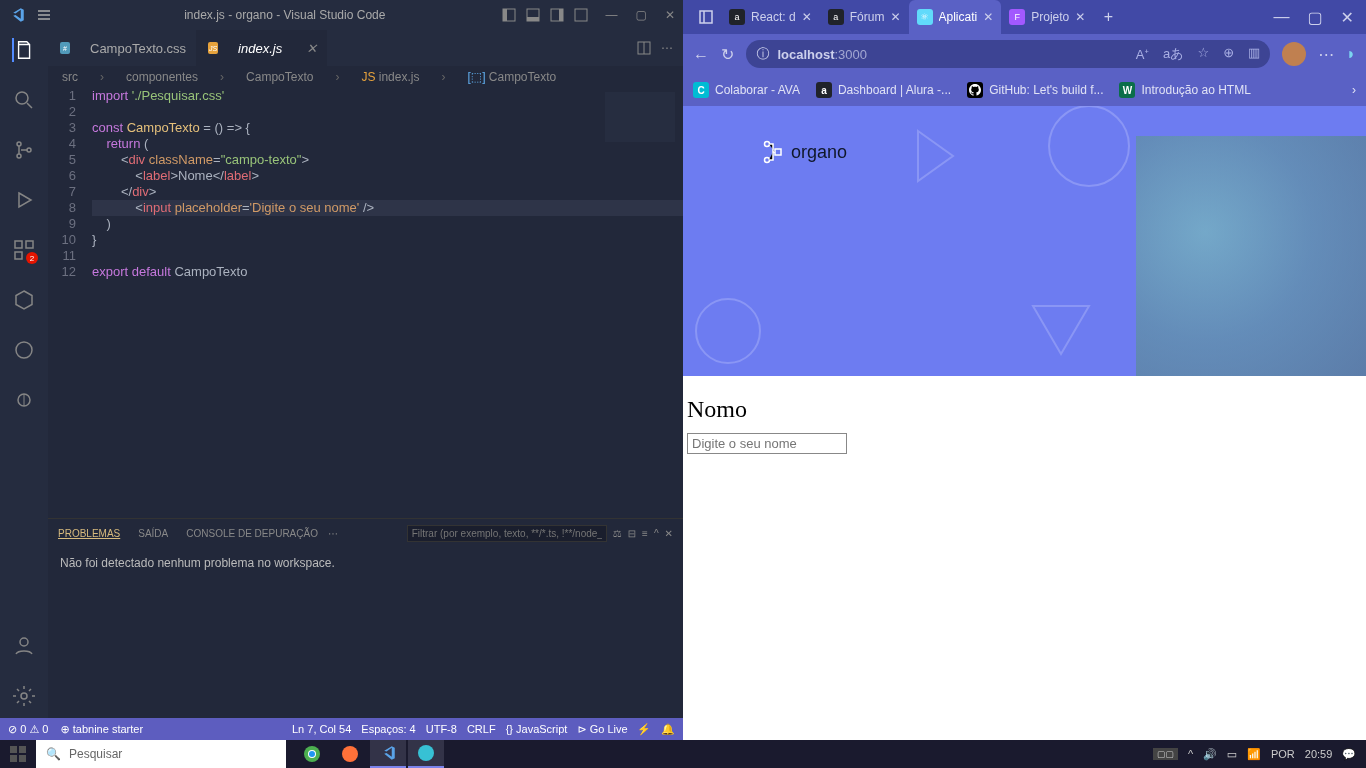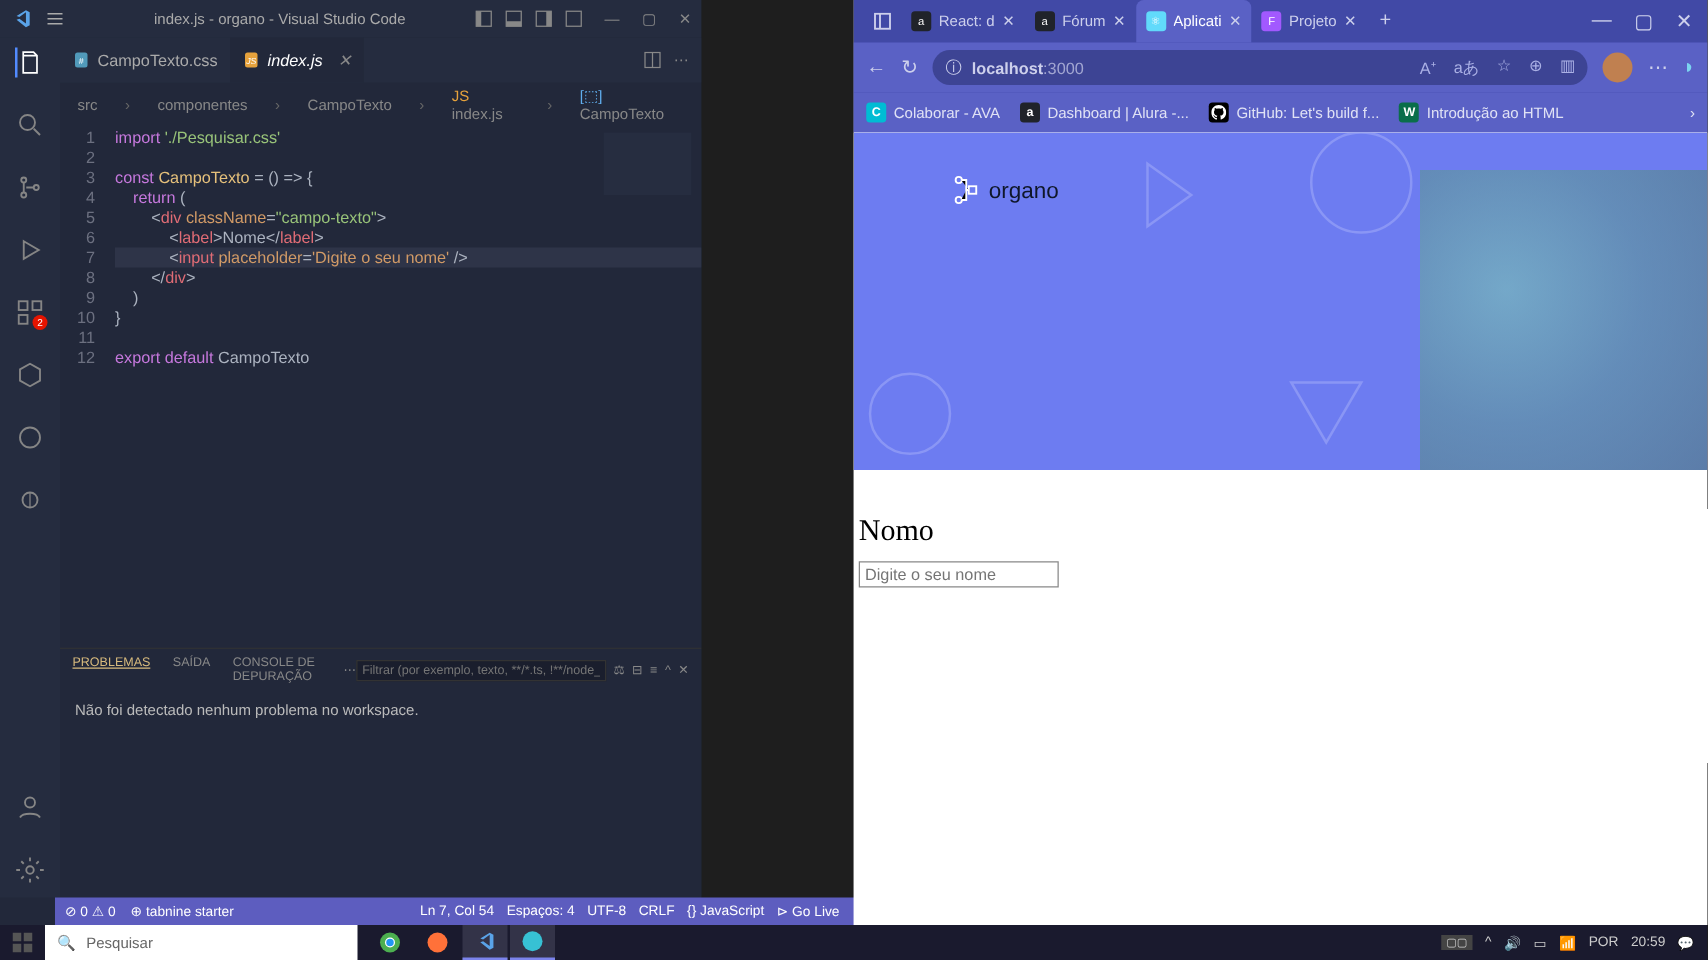--- a/index.html
+++ b/index.html
@@ -1,36 +1,36 @@
 <!DOCTYPE html>
 <html><head>
 <meta charset="utf-8">
 <style>
 * { margin: 0; padding: 0; box-sizing: border-box; font-family: 'Segoe UI', sans-serif; }
 body { width: 1366px; height: 768px; background: #1e1e1e; overflow: hidden; position: relative; }
 
 
-.vscode { position: absolute; left: 0; top: 0; width: 561px; height: 740px; background: #22283a; color: #d4d4d4; font-size: 12px; }
+.vscode { position: absolute; left: 0; top: 0; width: 683px; height: 740px; background: #22283a; color: #d4d4d4; font-size: 12px; }
 
 .vscode-titlebar { height: 30px; background: #252c3f; display: flex; align-items: center; padding: 0 8px; color: #aaa; }
 .vscode-titlebar .icon { width: 18px; height: 18px; margin-right: 10px; }
 .vscode-titlebar .menu-icon { margin-right: 16px; }
 .vscode-titlebar .title { flex: 1; text-align: center; font-size: 12px; }
 .vscode-titlebar .layout-icons { display: flex; gap: 10px; }
 .vscode-titlebar .win-controls { display: flex; gap: 18px; margin-left: 18px; color: #888; }
 
 .vscode-body { display: flex; height: calc(100% - 30px - 22px); }
 .activitybar { width: 48px; background: #252c3f; display: flex; flex-direction: column; align-items: center; padding-top: 8px; gap: 26px; color: #858585; }
 .activitybar .icon { width: 24px; height: 24px; cursor: pointer; display: flex; align-items: center; justify-content: center; }
 .activitybar .icon.active { color: #fff; border-left: 2px solid #528bff; }
 .activitybar .bottom { margin-top: auto; margin-bottom: 10px; display: flex; flex-direction: column; gap: 26px; }
 
 .editor-area { flex: 1; display: flex; flex-direction: column; background: #22283a; }
 .tabs { height: 36px; background: #252c3f; display: flex; align-items: stretch; }
-.tab { padding: 0 10px; display: flex; align-items: center; gap: 6px; font-size: 13px; color: #aaa; background: #252c3f; cursor: pointer; }
+.tab { padding: 0 10px; display: flex; align-items: center; gap: 18px; font-size: 13px; color: #aaa; background: #252c3f; cursor: pointer; }
 .tab.active { background: #22283a; color: #fff; font-style: italic; }
 .tab .file-icon { width: 14px; height: 14px; }
 .tab .close { margin-left: 6px; color: #888; }
 .tabs-right { margin-left: auto; display: flex; align-items: center; gap: 10px; padding: 0 10px; color: #888; }
 
 .breadcrumbs { padding: 4px 14px; font-size: 12px; color: #888; display: flex; gap: 22px; align-items: center; }
 .breadcrumbs .sep { color: #666; }
 
 .code-area { flex: 1; display: flex; font-family: Consolas, monospace; font-size: 13px; line-height: 16px; position: relative; background: #22283a; }
 .gutter { width: 44px; text-align: right; padding-right: 16px; color: #6c7080; user-select: none; }
@@ -49,21 +49,21 @@
 .var { color: #e5c07b; }
 .plain { color: #abb2bf; }
 
 .panel { height: 200px; border-top: 1px solid #333; background: #22283a; display: flex; flex-direction: column; }
 .panel-tabs { display: flex; padding: 6px 10px; font-size: 10px; color: #888; align-items: center; }
 .panel-tabs .ptab.active { color: #d7ba7d; text-decoration: underline; }
 .panel-filter { margin-left: auto; display: flex; align-items: center; gap: 6px; }
 .panel-filter input { background: #1a1e2d; border: 1px solid #333; color: #888; font-size: 10px; padding: 2px 4px; width: 200px; }
 .panel-body { padding: 8px 12px; color: #bbb; font-size: 12px; }
 
-.statusbar { position: absolute; bottom: 0; left: 0; width: 683px; height: 22px; background: #5d5dbf; color: #fff; font-size: 11px; display: flex; align-items: center; padding: 0 8px; gap: 12px; margin-left: 44px; }
+.statusbar { position: absolute; bottom: 0; left: 0; width: 683px; height: 22px; background: #5d5dbf; color: #fff; font-size: 11px; display: flex; align-items: center; padding: 0 8px; gap: 12px; }
 .statusbar .right { margin-left: auto; display: flex; gap: 10px; align-items: center; }
 
 
 .browser { position: absolute; left: 683px; top: 0; width: 683px; height: 740px; background: #fff; display: flex; flex-direction: column; }
 .browser-header { background: #4149a6; }
 .browser-tabs { height: 34px; display: flex; align-items: stretch; padding-left: 8px; gap: 0; }
 .btab-pre { width: 30px; display: flex; align-items: center; justify-content: center; color: #cdd0ec; }
 .btab { display: flex; align-items: center; padding: 0 8px; gap: 6px; font-size: 12px; color: #cdd0ec; border-radius: 6px 6px 0 0; cursor: pointer; max-width: 110px; }
 .btab.active { background: #5a61c5; color: #fff; }
 .btab .favicon { width: 16px; height: 16px; border-radius: 3px; display: flex; align-items: center; justify-content: center; font-size: 9px; }
@@ -85,21 +85,21 @@
 
 .page { flex: 1; background: #fff; overflow: hidden; }
 .hero { background: #6d7cf1; height: 270px; position: relative; color: #fff; }
 .hero-logo { position: absolute; left: 80px; top: 34px; font-size: 18px; color: #0f172a; display: flex; align-items: center; gap: 8px; }
 .hero-text { position: absolute; left: 80px; top: 130px; }
 .hero-text h1 { font-family: Georgia, serif; font-size: 34px; color: #2a3466; font-weight: normal; }
 .hero-text p { color: #2a3466; font-size: 16px; margin-top: 4px; }
 .hero-img { position: absolute; right: 0; top: 30px; width: 230px; height: 240px; background: linear-gradient(rgba(109,124,241,0.5), rgba(109,124,241,0.5)), radial-gradient(circle at 30% 40%, #7bd4a0 0%, #5a9d80 50%, #4a7d60 100%); }
 .hero svg.shapes { position: absolute; left: 0; top: 0; width: 100%; height: 100%; }
 
-.form-area { padding: 36px 4px; }
+.form-area { padding: 20px 4px; }
 .form-area label { font-size: 24px; font-family: 'Times New Roman', serif; }
 .form-area input { display: block; margin-top: 10px; width: 160px; padding: 2px 4px; border: 1px solid #888; font-size: 13px; }
 
 
 .taskbar { position: absolute; bottom: 0; left: 0; width: 1366px; height: 28px; background: #1a1a2e; display: flex; align-items: center; color: #fff; font-size: 12px; }
 .taskbar .start { width: 36px; display: flex; align-items: center; justify-content: center; }
 .taskbar .search { background: #fff; color: #555; height: 28px; flex: 0 0 250px; display: flex; align-items: center; padding: 0 10px; gap: 8px; }
 .taskbar .apps { display: flex; gap: 2px; margin-left: 8px; }
 .taskbar .app { width: 36px; height: 28px; display: flex; align-items: center; justify-content: center; }
 .taskbar .app.active { background: #333348; border-bottom: 2px solid #7b83eb; }
@@ -274,22 +274,22 @@
             <div>11</div>
             <div>12</div>
           </div>
         <div class="code" id="code">
             <div class="code-line"><span class="kw">import</span> <span class="str">'./Pesquisar.css'</span></div>
             <div class="code-line"></div>
             <div class="code-line"><span class="kw">const</span> <span class="var">CampoTexto</span> <span class="plain">=</span> <span class="plain">() =&gt; {</span></div>
             <div class="code-line">    <span class="kw">return</span> <span class="plain">(</span></div>
             <div class="code-line">        <span class="plain">&lt;</span><span class="tag">div</span> <span class="attr">className</span><span class="plain">=</span><span class="str">"campo-texto"</span><span class="plain">&gt;</span></div>
             <div class="code-line">            <span class="plain">&lt;</span><span class="tag">label</span><span class="plain">&gt;</span><span class="plain">Nome</span><span class="plain">&lt;/</span><span class="tag">label</span><span class="plain">&gt;</span></div>
+            <div class="code-line">        <span class="plain">&lt;/</span><span class="tag">div</span><span class="plain">&gt;</span></div>
             <div class="code-line hl">            <span class="plain">&lt;</span><span class="tag">input</span> <span class="attr">placeholder</span><span class="plain">=</span><span class="str2">'Digite o seu nome'</span> <span class="plain">/&gt;</span></div>
-            <div class="code-line">        <span class="plain">&lt;/</span><span class="tag">div</span><span class="plain">&gt;</span></div>
             <div class="code-line">    <span class="plain">)</span></div>
             <div class="code-line"><span class="plain">}</span></div>
             <div class="code-line"></div>
             <div class="code-line"><span class="kw">export</span> <span class="kw">default</span> <span class="plain">CampoTexto</span></div>
           </div>
         <div class="minimap"></div>
       </div>
 
       <div class="panel">
         <div class="panel-tabs">

